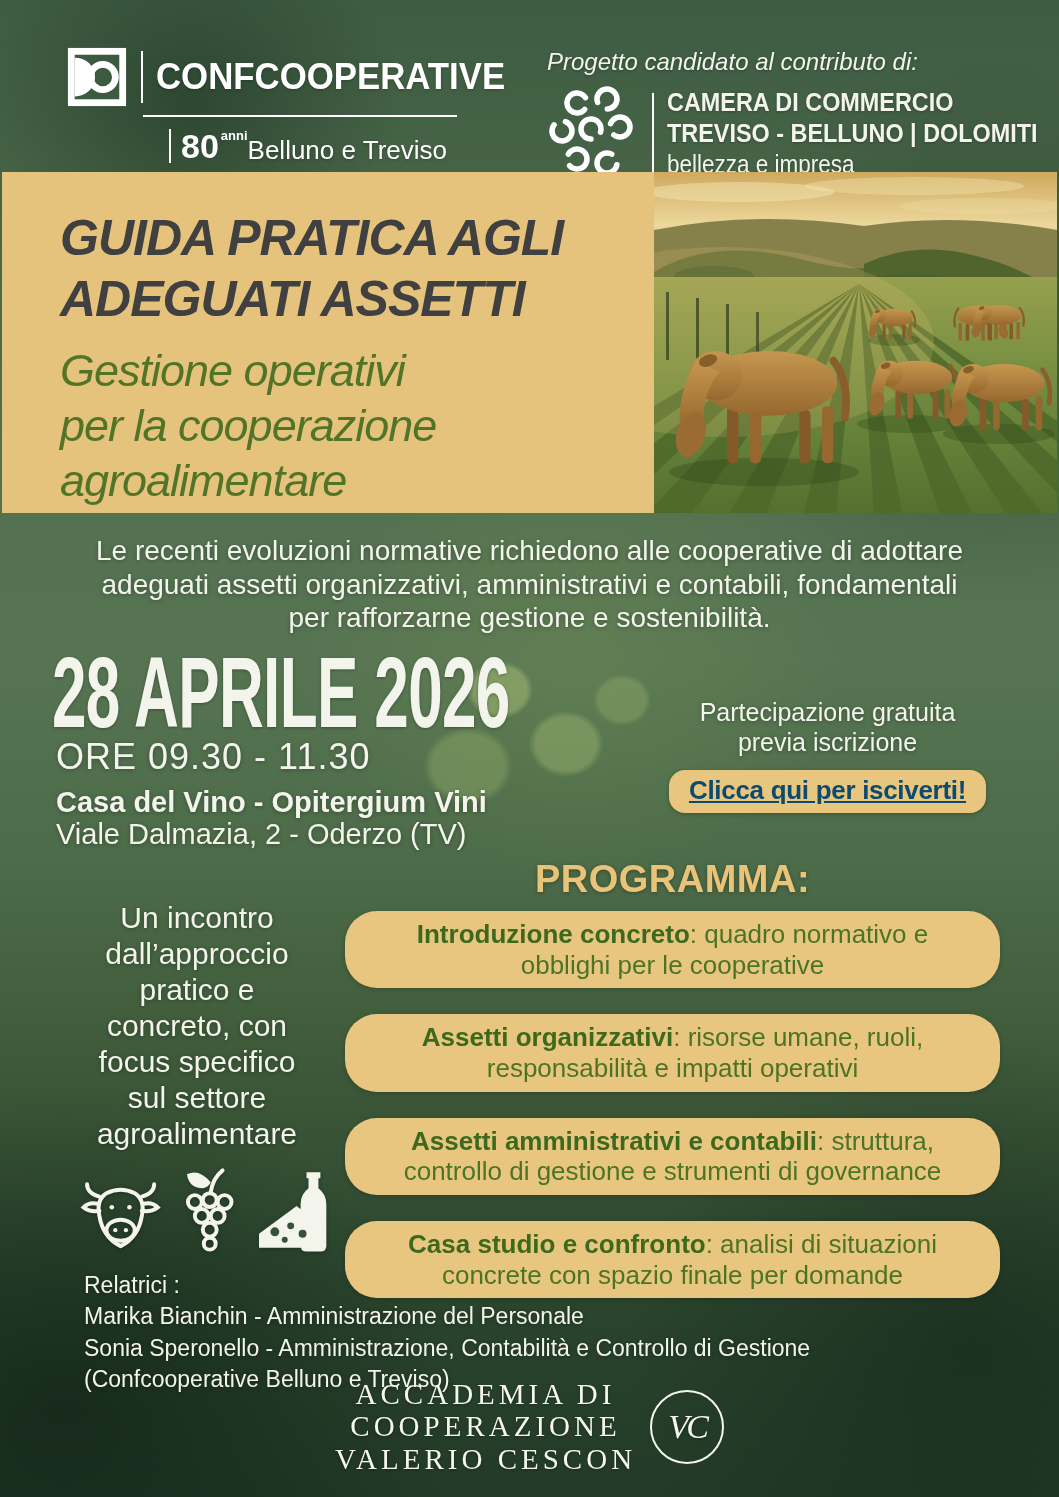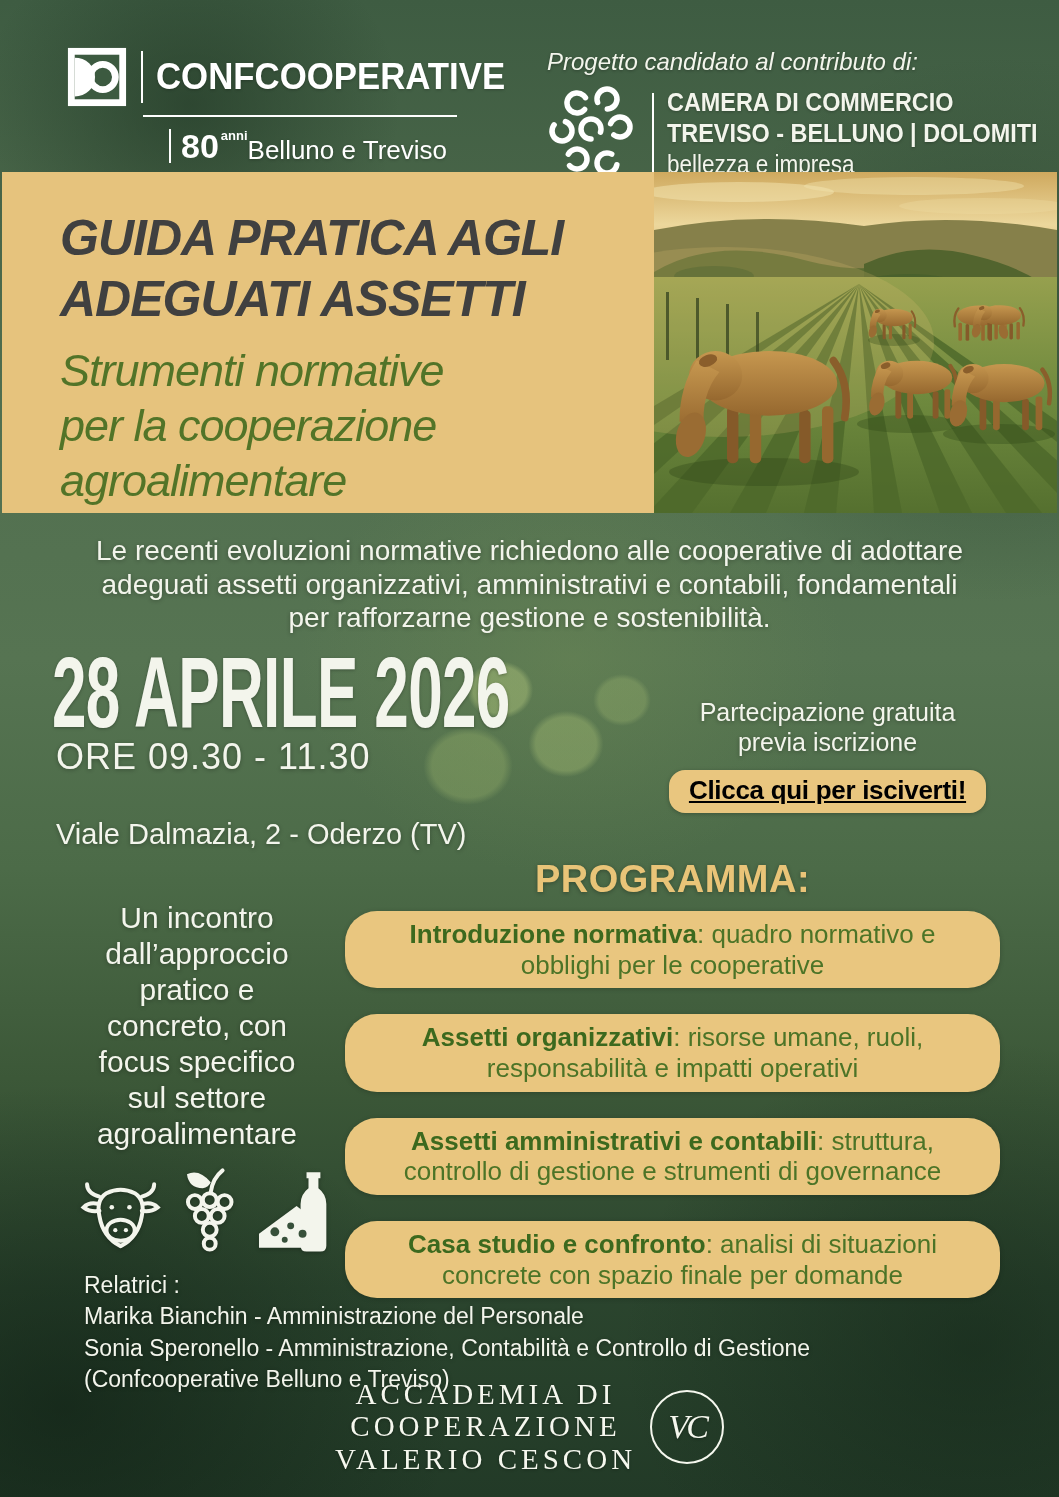--- a/index.html
+++ b/index.html
@@ -48,21 +48,21 @@
   .intro{position:absolute;left:0;top:534px;width:1059px;text-align:center;font-size:28px;line-height:1.2;}
   
   .ev-date{position:absolute;left:52px;top:642px;font-size:100px;font-weight:bold;line-height:1;letter-spacing:-1px;transform:scaleX(.62);transform-origin:left top;white-space:nowrap;}
   .ev-time{position:absolute;left:56px;top:736px;font-size:36px;letter-spacing:1px;}
   .ev-venue{position:absolute;left:56px;top:786px;font-size:29px;font-weight:bold;}
   .ev-addr{position:absolute;left:56px;top:818px;font-size:29px;}
   
   .reg{position:absolute;left:655px;top:698px;width:345px;text-align:center;}
   .reg-note{font-size:25px;line-height:1.18;}
   .reg-btn{display:inline-block;margin-top:13px;background:#e9c67f;border-radius:16px;padding:5px 20px 7px;
-           color:#000000;font-size:26px;font-weight:bold;text-decoration:underline;letter-spacing:-0.3px;cursor:pointer;
+           color:#0c4a6e;font-size:26px;font-weight:bold;text-decoration:underline;letter-spacing:-0.3px;cursor:pointer;
            box-shadow:0 1px 4px rgba(0,0,0,.25);}
   
   .prog-head{position:absolute;left:345px;top:858px;width:655px;text-align:center;
              color:#e9c478;font-size:38px;font-weight:bold;letter-spacing:.5px;text-shadow:0 1px 4px rgba(0,0,0,.3);}
   .pcol{position:absolute;left:345px;top:911px;width:655px;display:flex;flex-direction:column;gap:26px;}
   .pbox{background:#e9c67f;border-radius:32px;min-height:52px;padding:8px 26px;display:flex;align-items:center;justify-content:center;
         text-align:center;color:#4c7427;font-size:26px;line-height:1.18;box-shadow:0 1px 5px rgba(0,0,0,.2);}
   .pbold{font-weight:bold;color:#3c691e;}
   
   .lnote{position:absolute;left:48px;top:900px;width:298px;text-align:center;font-size:30px;line-height:1.2;}
@@ -120,21 +120,21 @@
     </div>
   </div>
 
   <div class="band">
     <div class="band-left">
       <div class="t-main">
         <div>GUIDA PRATICA AGLI</div>
         <div>ADEGUATI ASSETTI</div>
       </div>
       <div class="t-sub">
-        <div>Strumenti normative</div>
+        <div>Gestione operativi</div>
         <div>per la cooperazione</div>
         <div>agroalimentare</div>
       </div>
     </div>
     <div class="band-right">
       <svg viewBox="0 0 403 341">
         <defs>
           <linearGradient id="sky" x1="0" y1="0" x2="0" y2="1">
             <stop offset="0" stop-color="#cfa95e"></stop>
               <stop offset=".5" stop-color="#ecd79c"></stop>
@@ -203,34 +203,35 @@
   </div>
 
   <div class="intro wtxt">
     <div>Le recenti evoluzioni normative richiedono alle cooperative di adottare</div>
     <div>adeguati assetti organizzativi, amministrativi e contabili, fondamentali</div>
     <div>per rafforzarne gestione e sostenibilità.</div>
   </div>
 
   <div class="ev-date wtxt">28 APRILE 2026</div>
   <div class="ev-time wtxt">ORE 09.30 - 11.30</div>
+  <div class="ev-venue wtxt">Casa del Vino - Opitergium Vini</div>
   <div class="ev-addr wtxt">Viale Dalmazia, 2 - Oderzo (TV)</div>
 
   <div class="reg">
     <div class="reg-note wtxt">
       <div>Partecipazione gratuita</div>
       <div>previa iscrizione</div>
     </div>
     <a class="reg-btn">Clicca qui per isciverti!</a>
   </div>
 
   <div class="prog-head">PROGRAMMA:</div>
   <div class="pcol">
     <div class="pbox">
-        <div><span class="pbold">Introduzione normativa</span><span>: quadro normativo e obblighi per le cooperative</span></div>
+        <div><span class="pbold">Introduzione concreto</span><span>: quadro normativo e obblighi per le cooperative</span></div>
       </div>
     <div class="pbox">
         <div><span class="pbold">Assetti organizzativi</span><span>: risorse umane, ruoli, responsabilità e impatti operativi</span></div>
       </div>
     <div class="pbox">
         <div><span class="pbold">Assetti amministrativi e contabili</span><span>: struttura, controllo di gestione e strumenti di governance</span></div>
       </div>
     <div class="pbox">
         <div><span class="pbold">Casa studio e confronto</span><span>: analisi di situazioni concrete con spazio finale per domande</span></div>
       </div>

